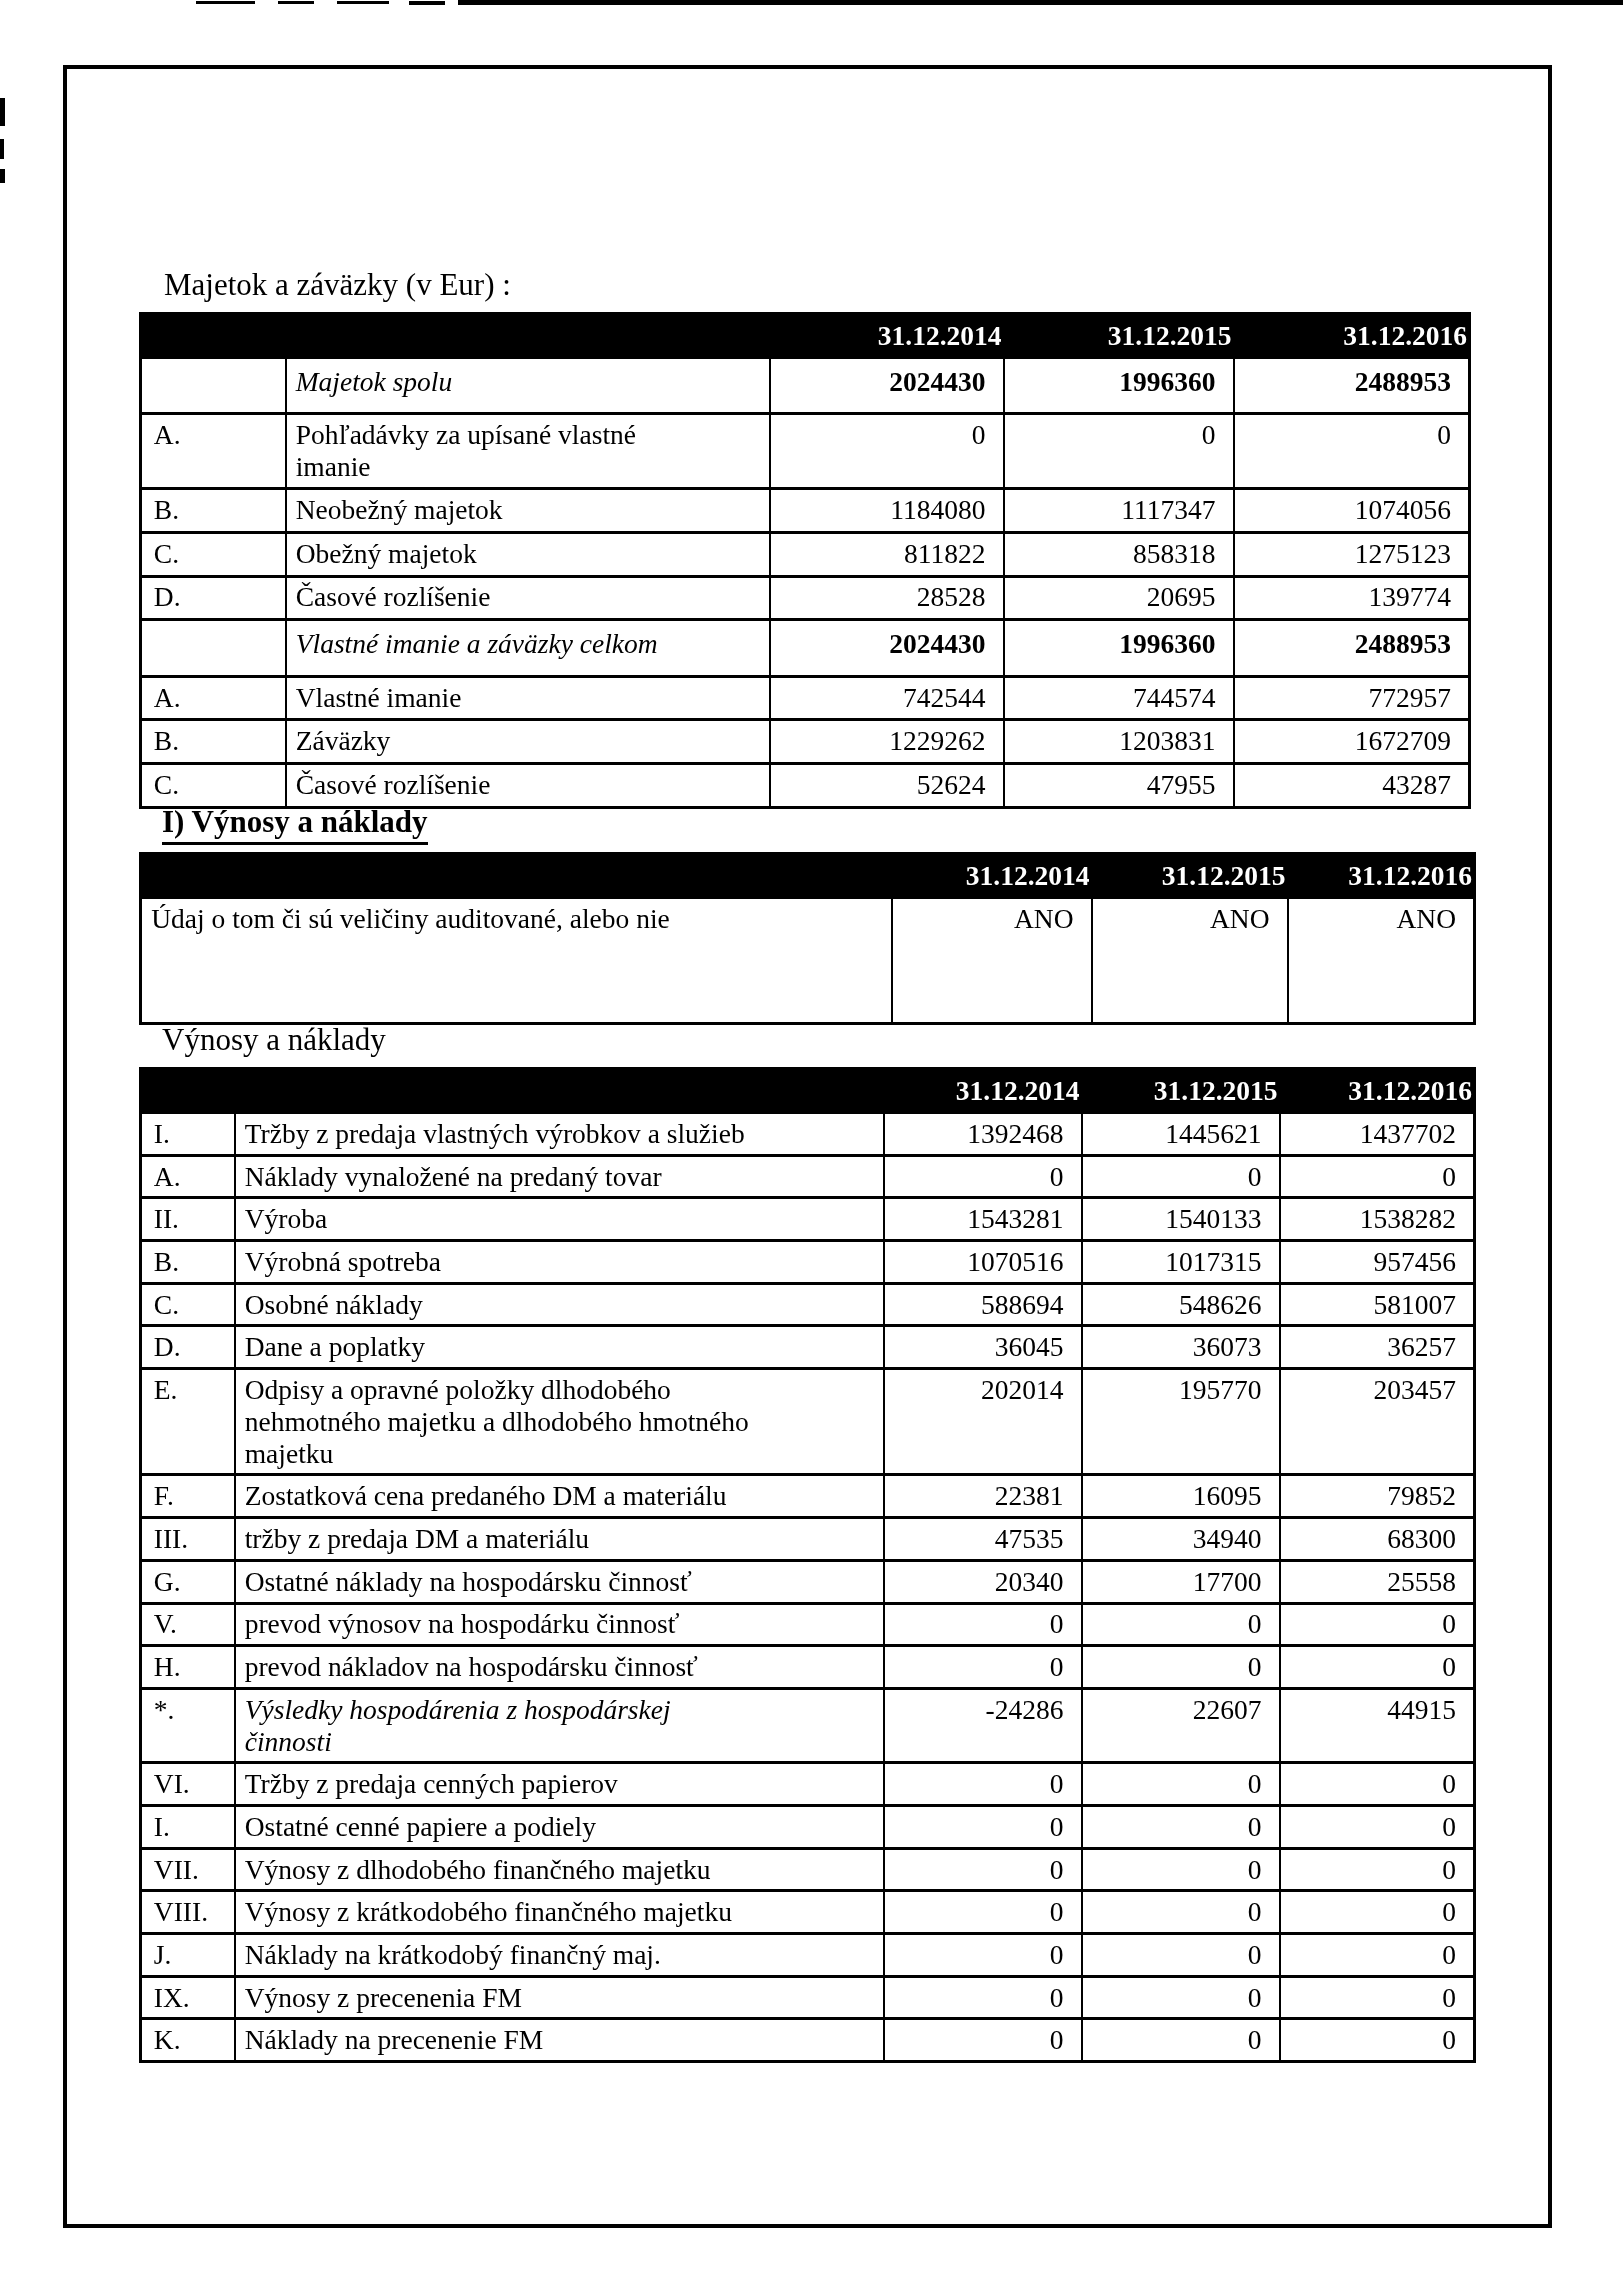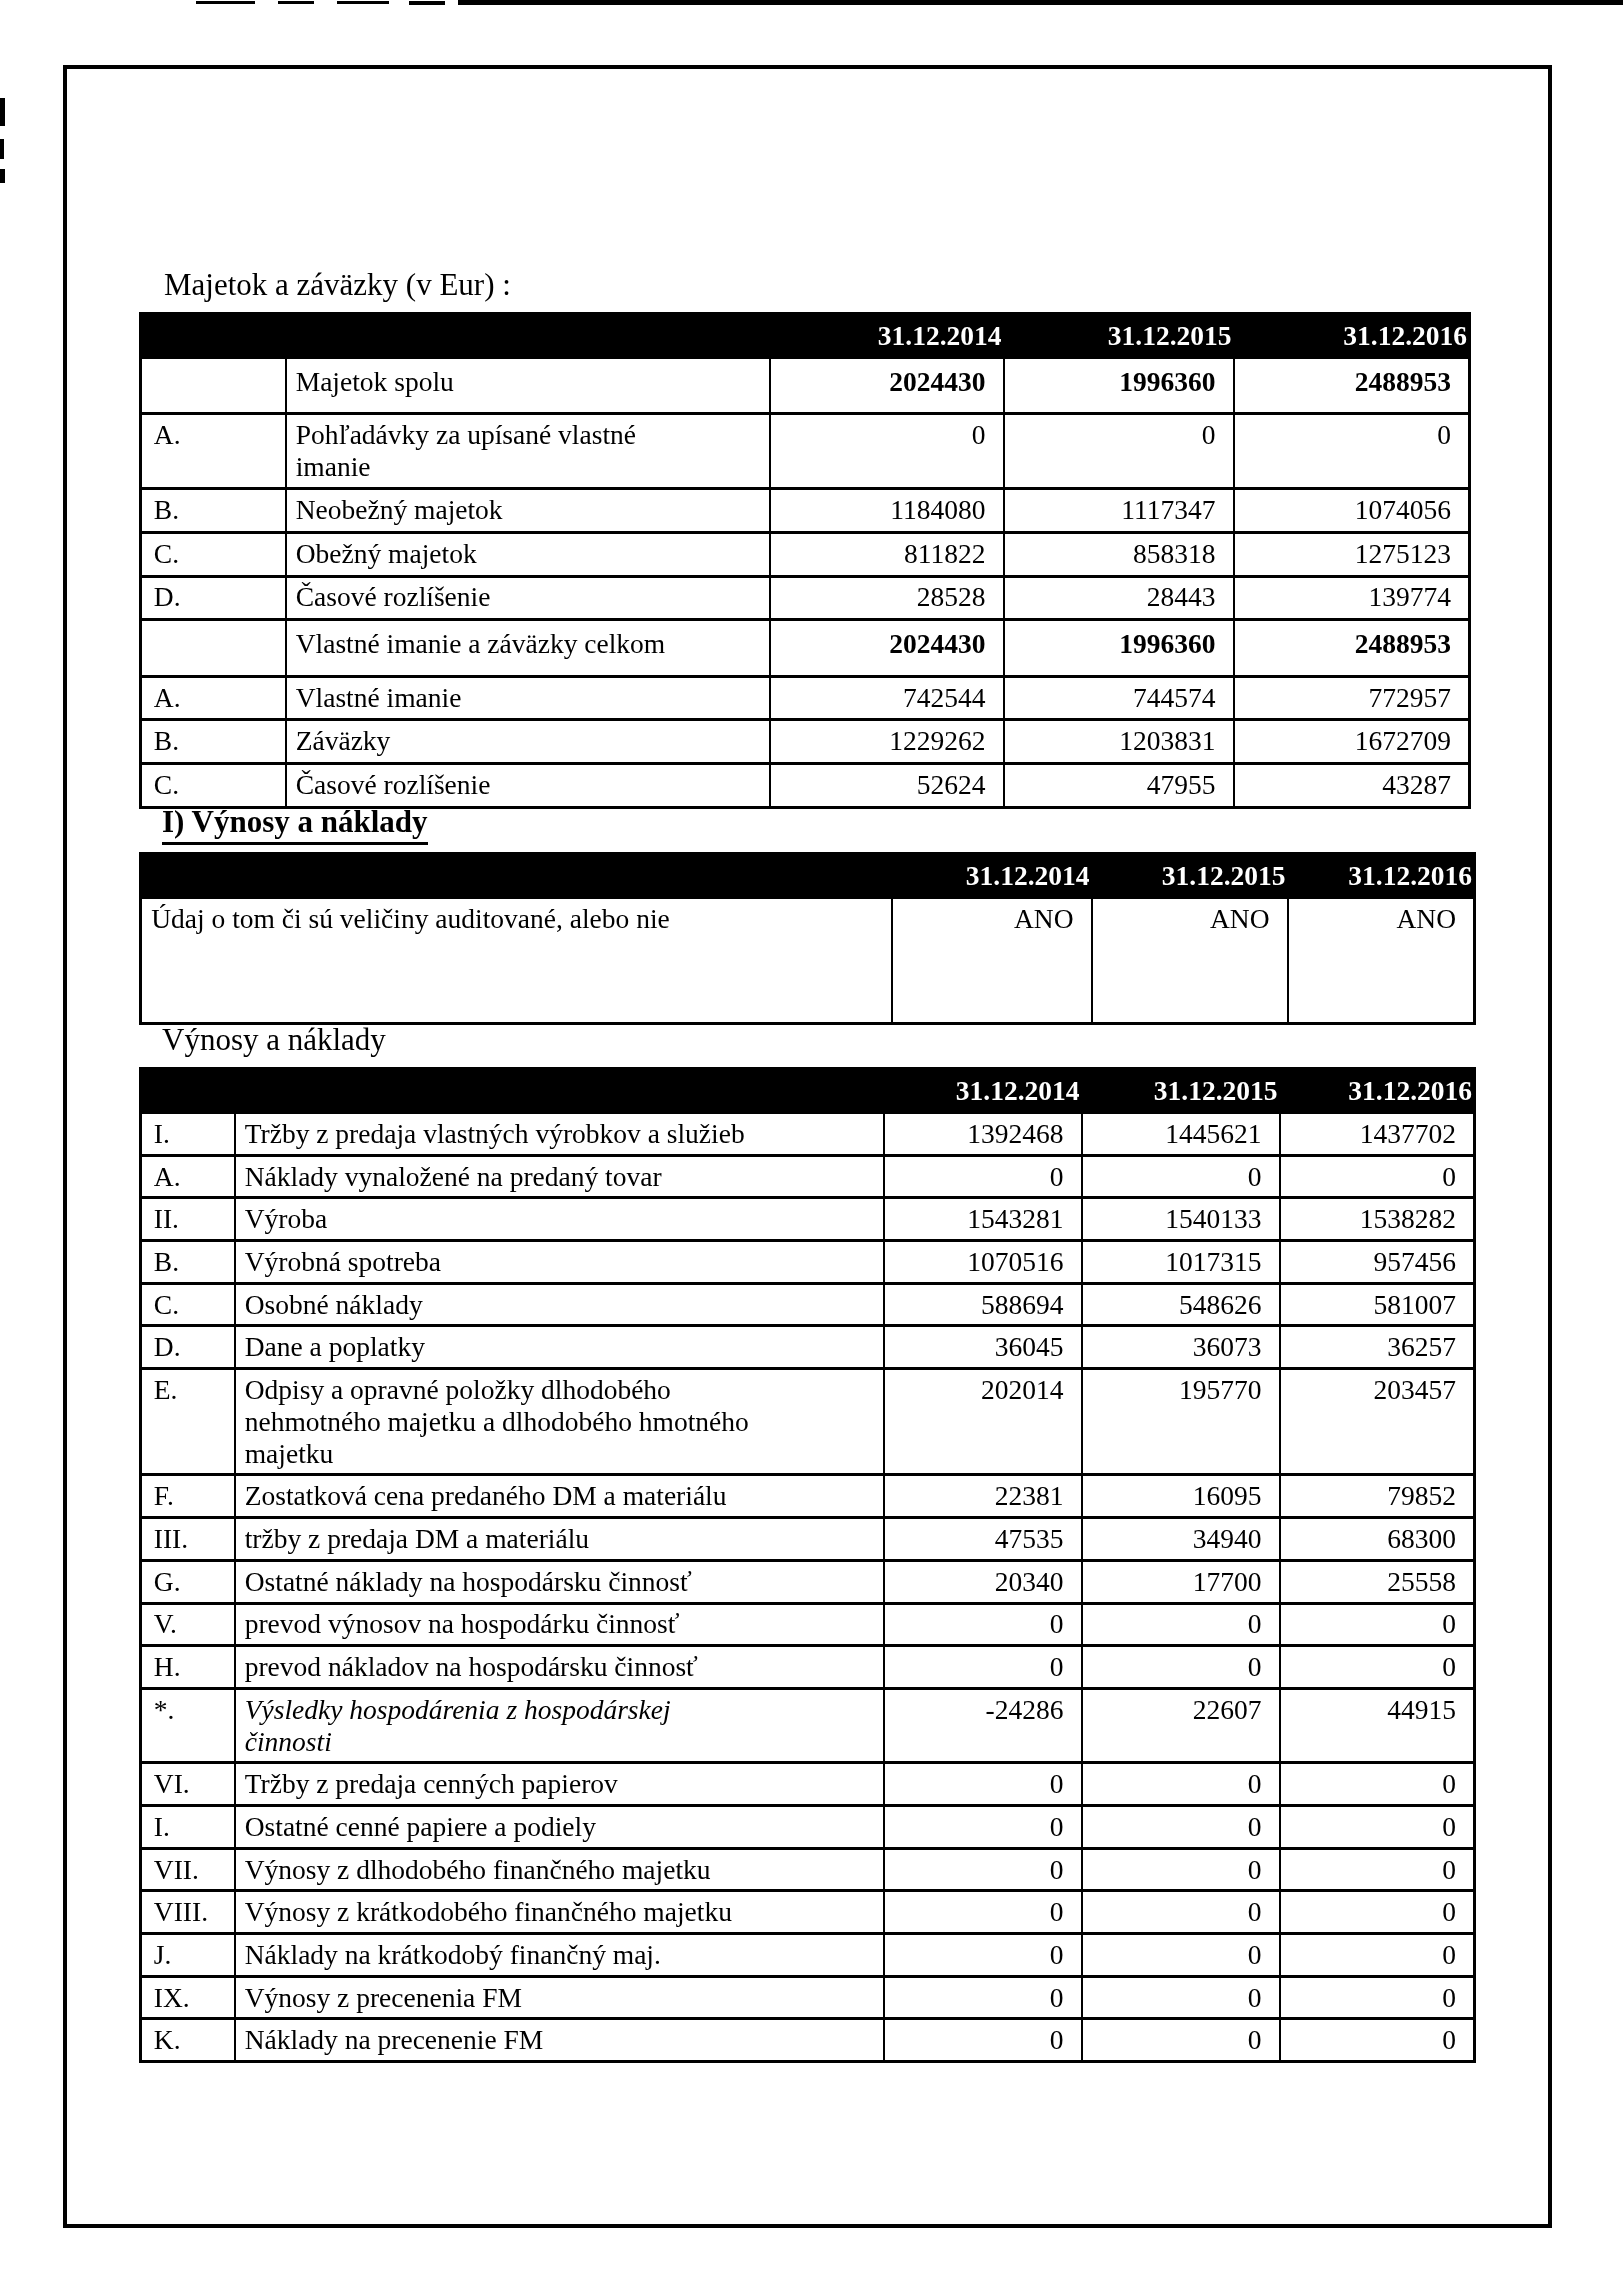--- a/index.html
+++ b/index.html
@@ -28,21 +28,21 @@
     height:39px;font-size:27.5px;border-color:#000;vertical-align:middle;
   }
   th.date{padding-left:27.5px;white-space:nowrap;}
   #t2 th.date,#t3 th.date{padding-left:17px;}
   td{vertical-align:top;padding-top:3.9px;padding-bottom:3.9px;background:#fff;}
   td.letter{text-align:left;padding-left:11.8px;}
   td.label{text-align:left;padding-left:9.2px;white-space:pre-line;}
   td.num{text-align:right;padding-right:17px;white-space:nowrap;}
   #t1 td{height:33px;}
   #t1 tr.total td{height:43px;padding-top:6.5px;}
-  #t1 tr.total td.label{}
+  #t1 tr.total td.label{font-style:italic;}
   #t1 tr.total td.num{font-weight:bold;}
   #t2 tbody td{height:115px;}
   #t3 td{height:31px;}
   #t3 tr.result td.label{font-style:italic;margin-top:18px;}
 </style>
 </head>
 <body>
 
 <div class="art" style="left:458px;top:0;width:1165px;height:4.6px;"></div>
 <div class="art" style="left:196px;top:0.7px;width:59px;height:3.3px;"></div>
@@ -100,21 +100,21 @@
         <td class="letter">C.</td>
         <td class="label">Obežný majetok</td>
         <td class="num">811822</td>
         <td class="num">858318</td>
         <td class="num">1275123</td>
       </tr>
       <tr>
         <td class="letter">D.</td>
         <td class="label">Časové rozlíšenie</td>
         <td class="num">28528</td>
-        <td class="num">28443</td>
+        <td class="num">20695</td>
         <td class="num">139774</td>
       </tr>
       <tr class="total">
         <td class="letter"></td>
         <td class="label">Vlastné imanie a záväzky celkom</td>
         <td class="num">2024430</td>
         <td class="num">1996360</td>
         <td class="num">2488953</td>
       </tr>
       <tr>

